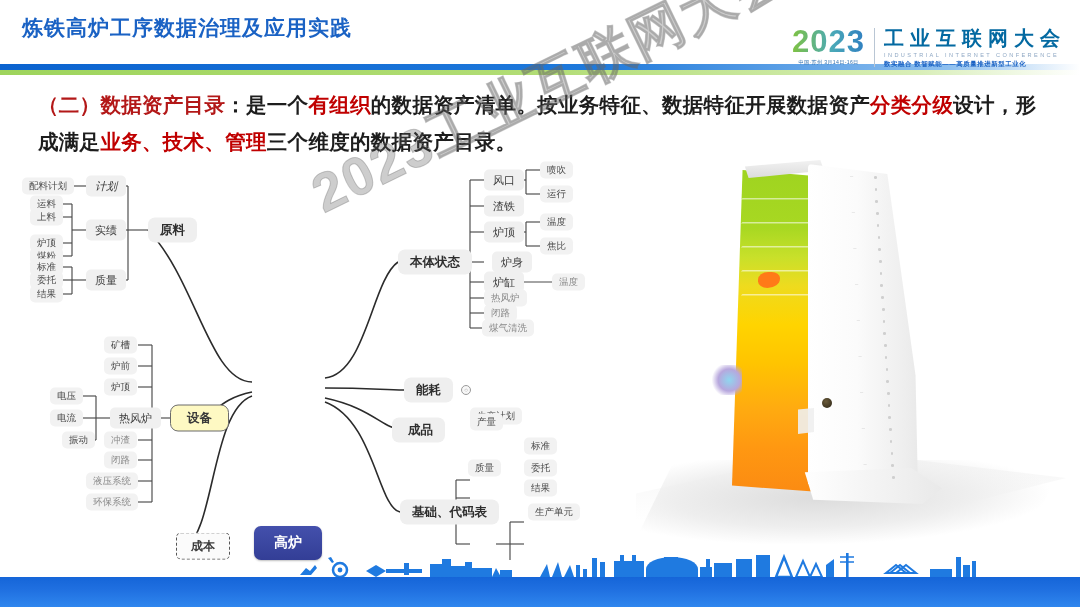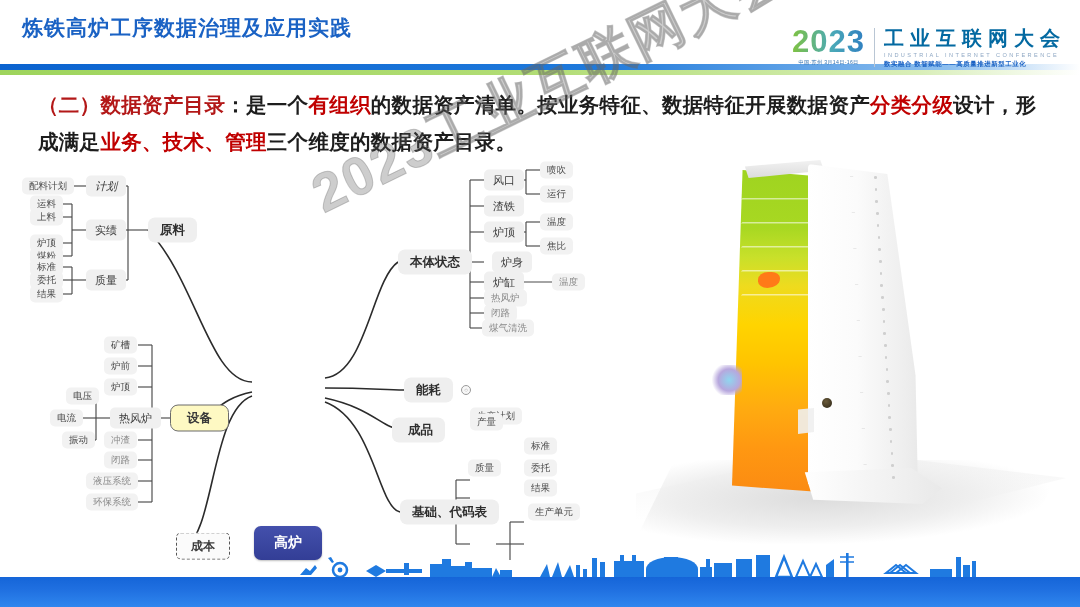--- a/index.html
+++ b/index.html
@@ -302,21 +302,21 @@
   <div class="node lv2" style="left:86px; top:120px;">质量</div>
   <div class="node leaf" style="left:30px; top:107px;">标准</div>
   <div class="node leaf" style="left:30px; top:120px;">委托</div>
   <div class="node leaf" style="left:30px; top:134px;">结果</div>
 
   <div class="node box-out" style="left:170px; top:258px;">设备</div>
   <div class="node leaf" style="left:104px; top:185px;">矿槽</div>
   <div class="node leaf" style="left:104px; top:206px;">炉前</div>
   <div class="node leaf" style="left:104px; top:227px;">炉顶</div>
   <div class="node lv2" style="left:110px; top:258px;">热风炉</div>
-  <div class="node leaf" style="left:50px; top:236px;margin-left:16px;">电压</div>
+  <div class="node leaf" style="left:50px; top:236px;">电压</div>
   <div class="node leaf" style="left:50px; top:258px;">电流</div>
   <div class="node leaf" style="left:62px; top:280px;text-align:center;">振动</div>
   <div class="node leaf faded" style="left:104px; top:280px;">冲渣</div>
   <div class="node leaf faded" style="left:104px; top:300px;">闭路</div>
   <div class="node leaf faded" style="left:86px; top:321px;">液压系统</div>
   <div class="node leaf faded" style="left:86px; top:342px;">环保系统</div>
 
   <div class="node dashed" style="left:176px; top:386px;">成本</div>
 
   <div class="node lv1" style="left:398px; top:102px;">本体状态</div>

